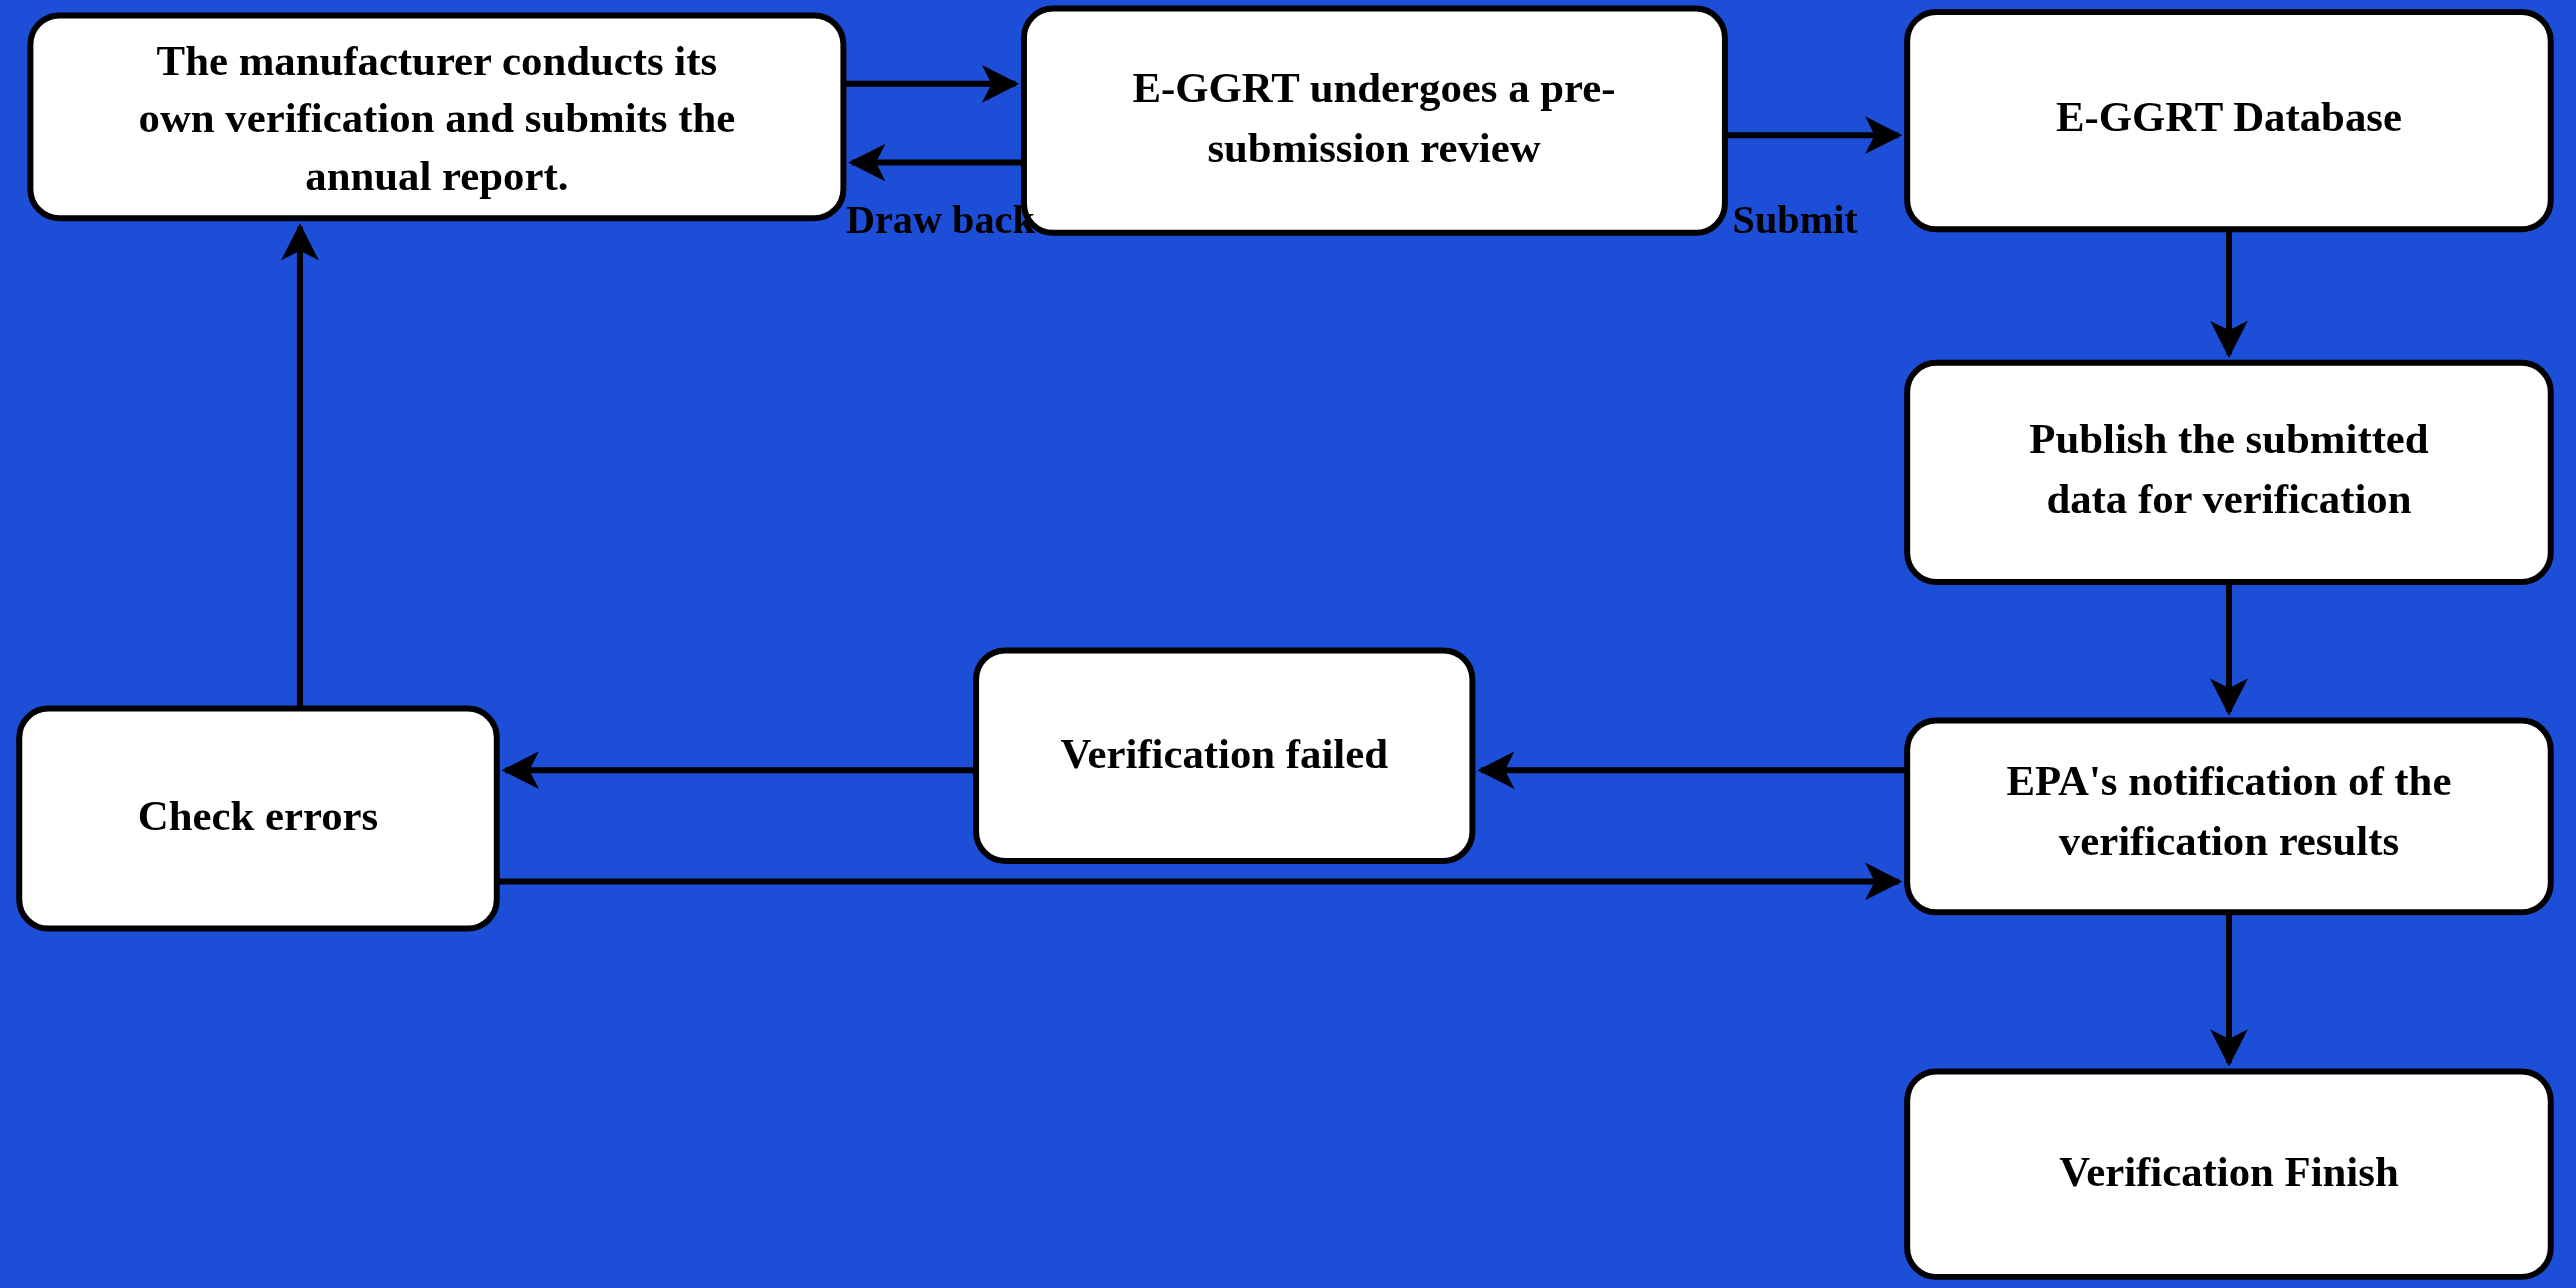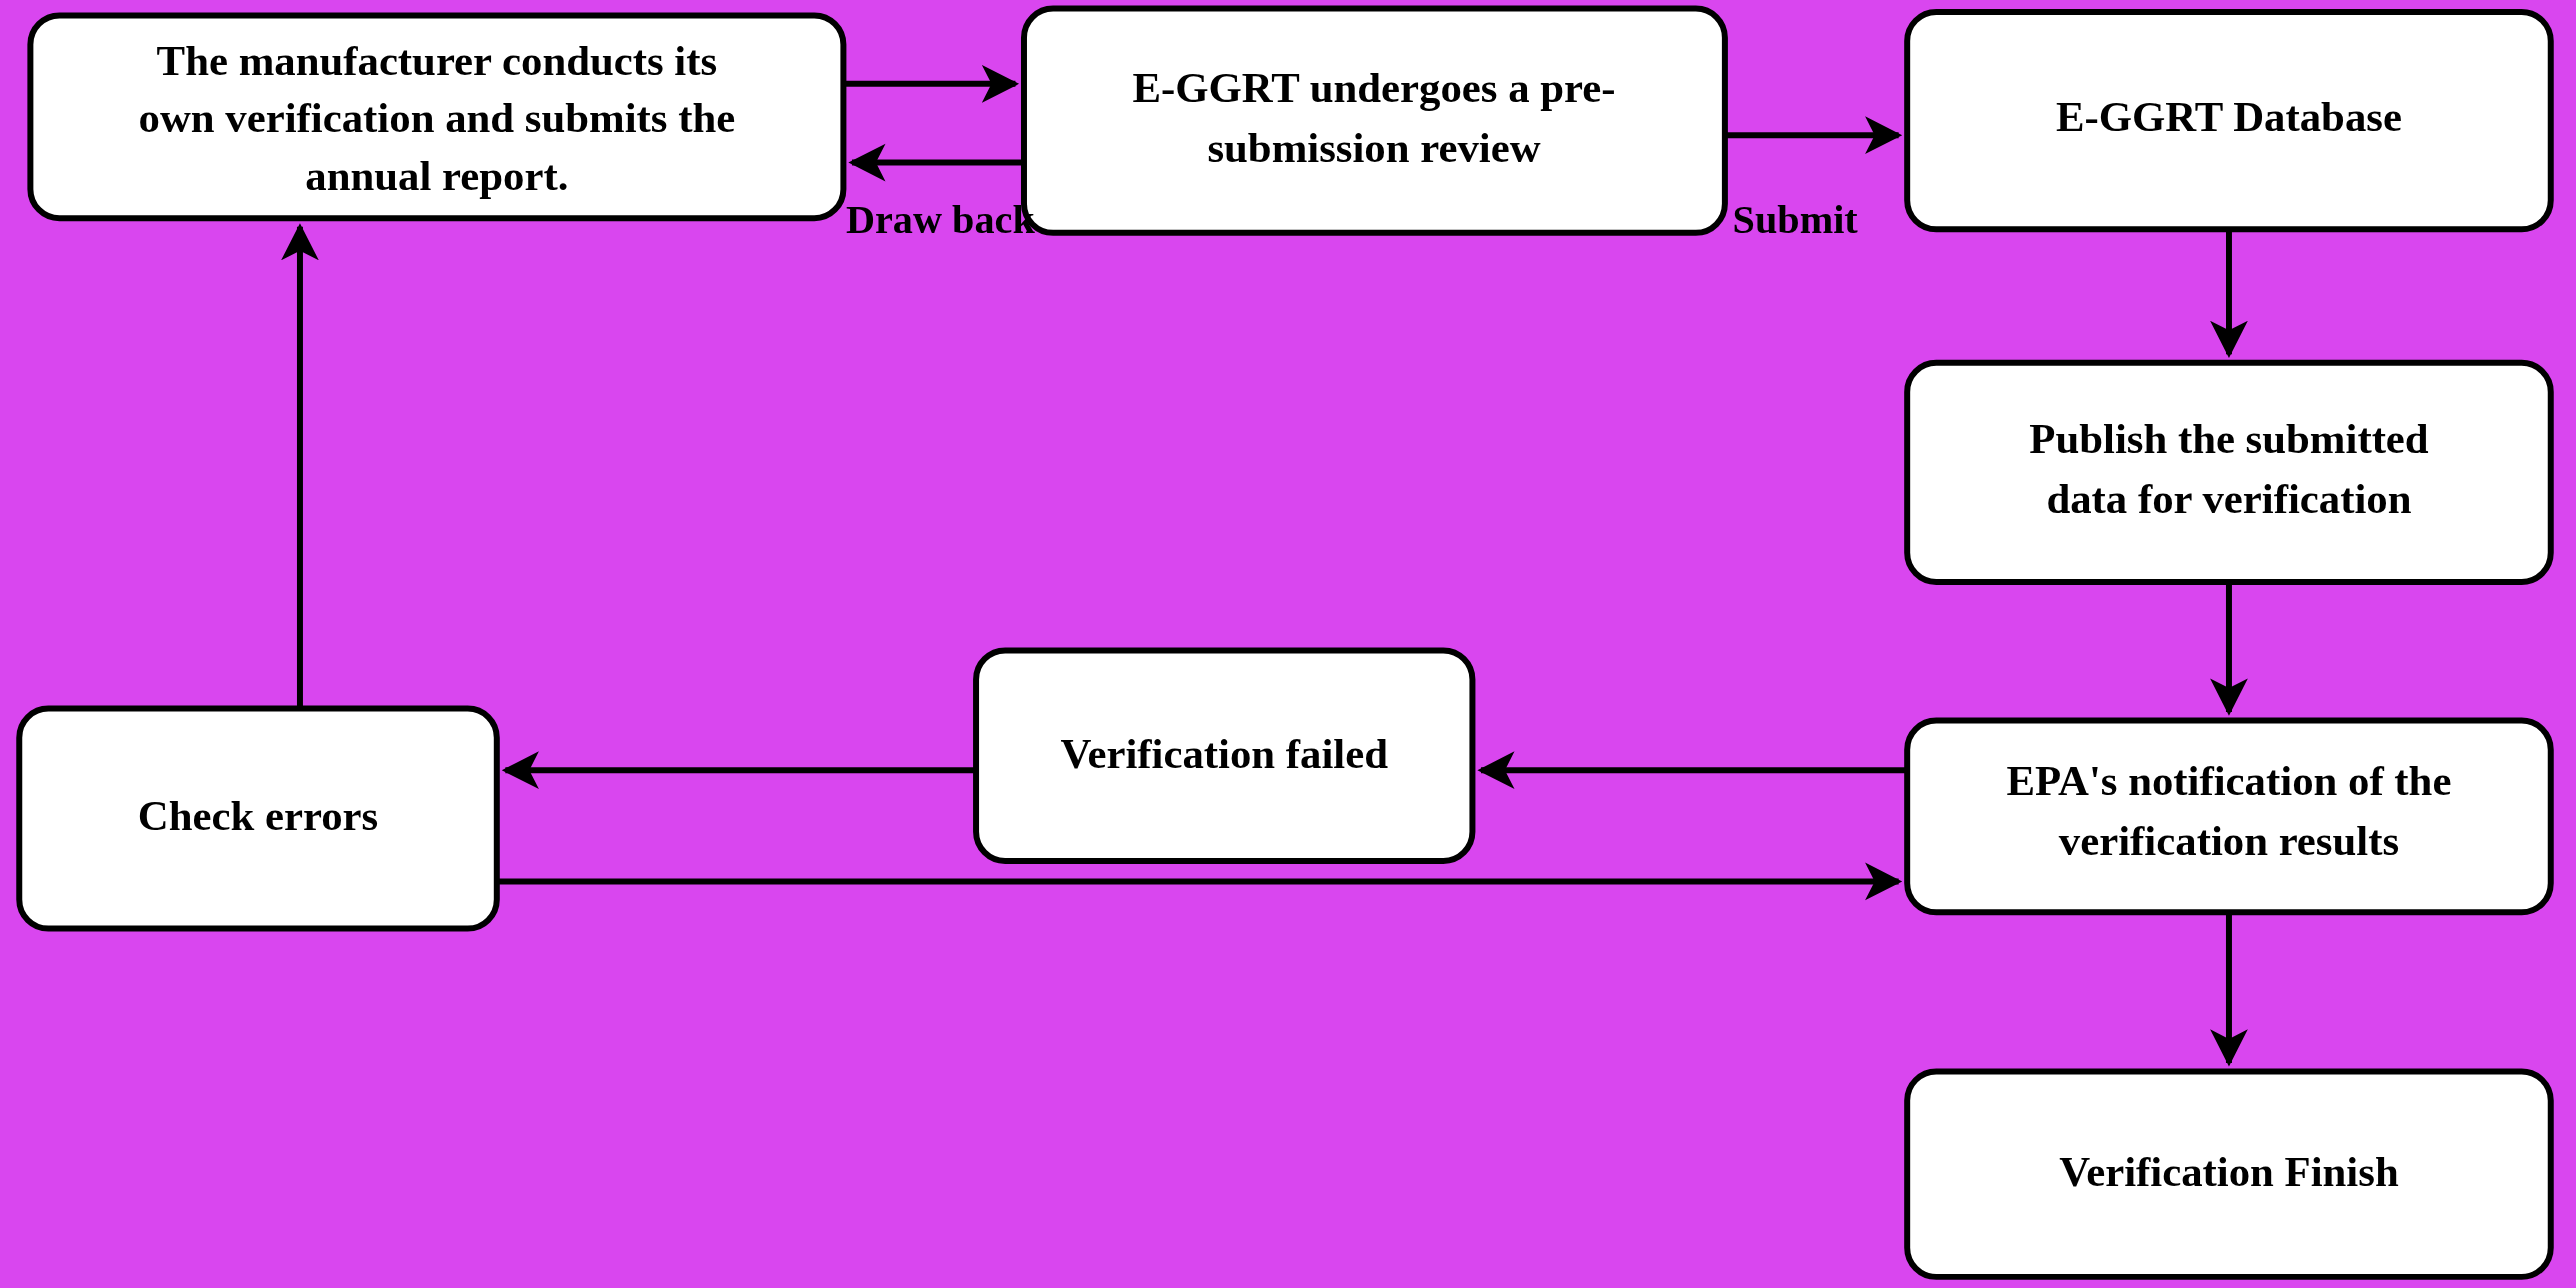--- a/index.html
+++ b/index.html
@@ -4,21 +4,21 @@
 <style>
   html, body {
     margin: 0;
     padding: 0;
     background: #ffffff;
   }
   #canvas {
     position: relative;
     width: 2576px;
     height: 1288px;
-    background: #d946ef;
+    background: #1d4ed8;
     overflow: hidden;
   }
   svg#flow {
     position: absolute;
     top: 0;
     left: 0;
     width: 2576px;
     height: 1288px;
     display: block;
   }

